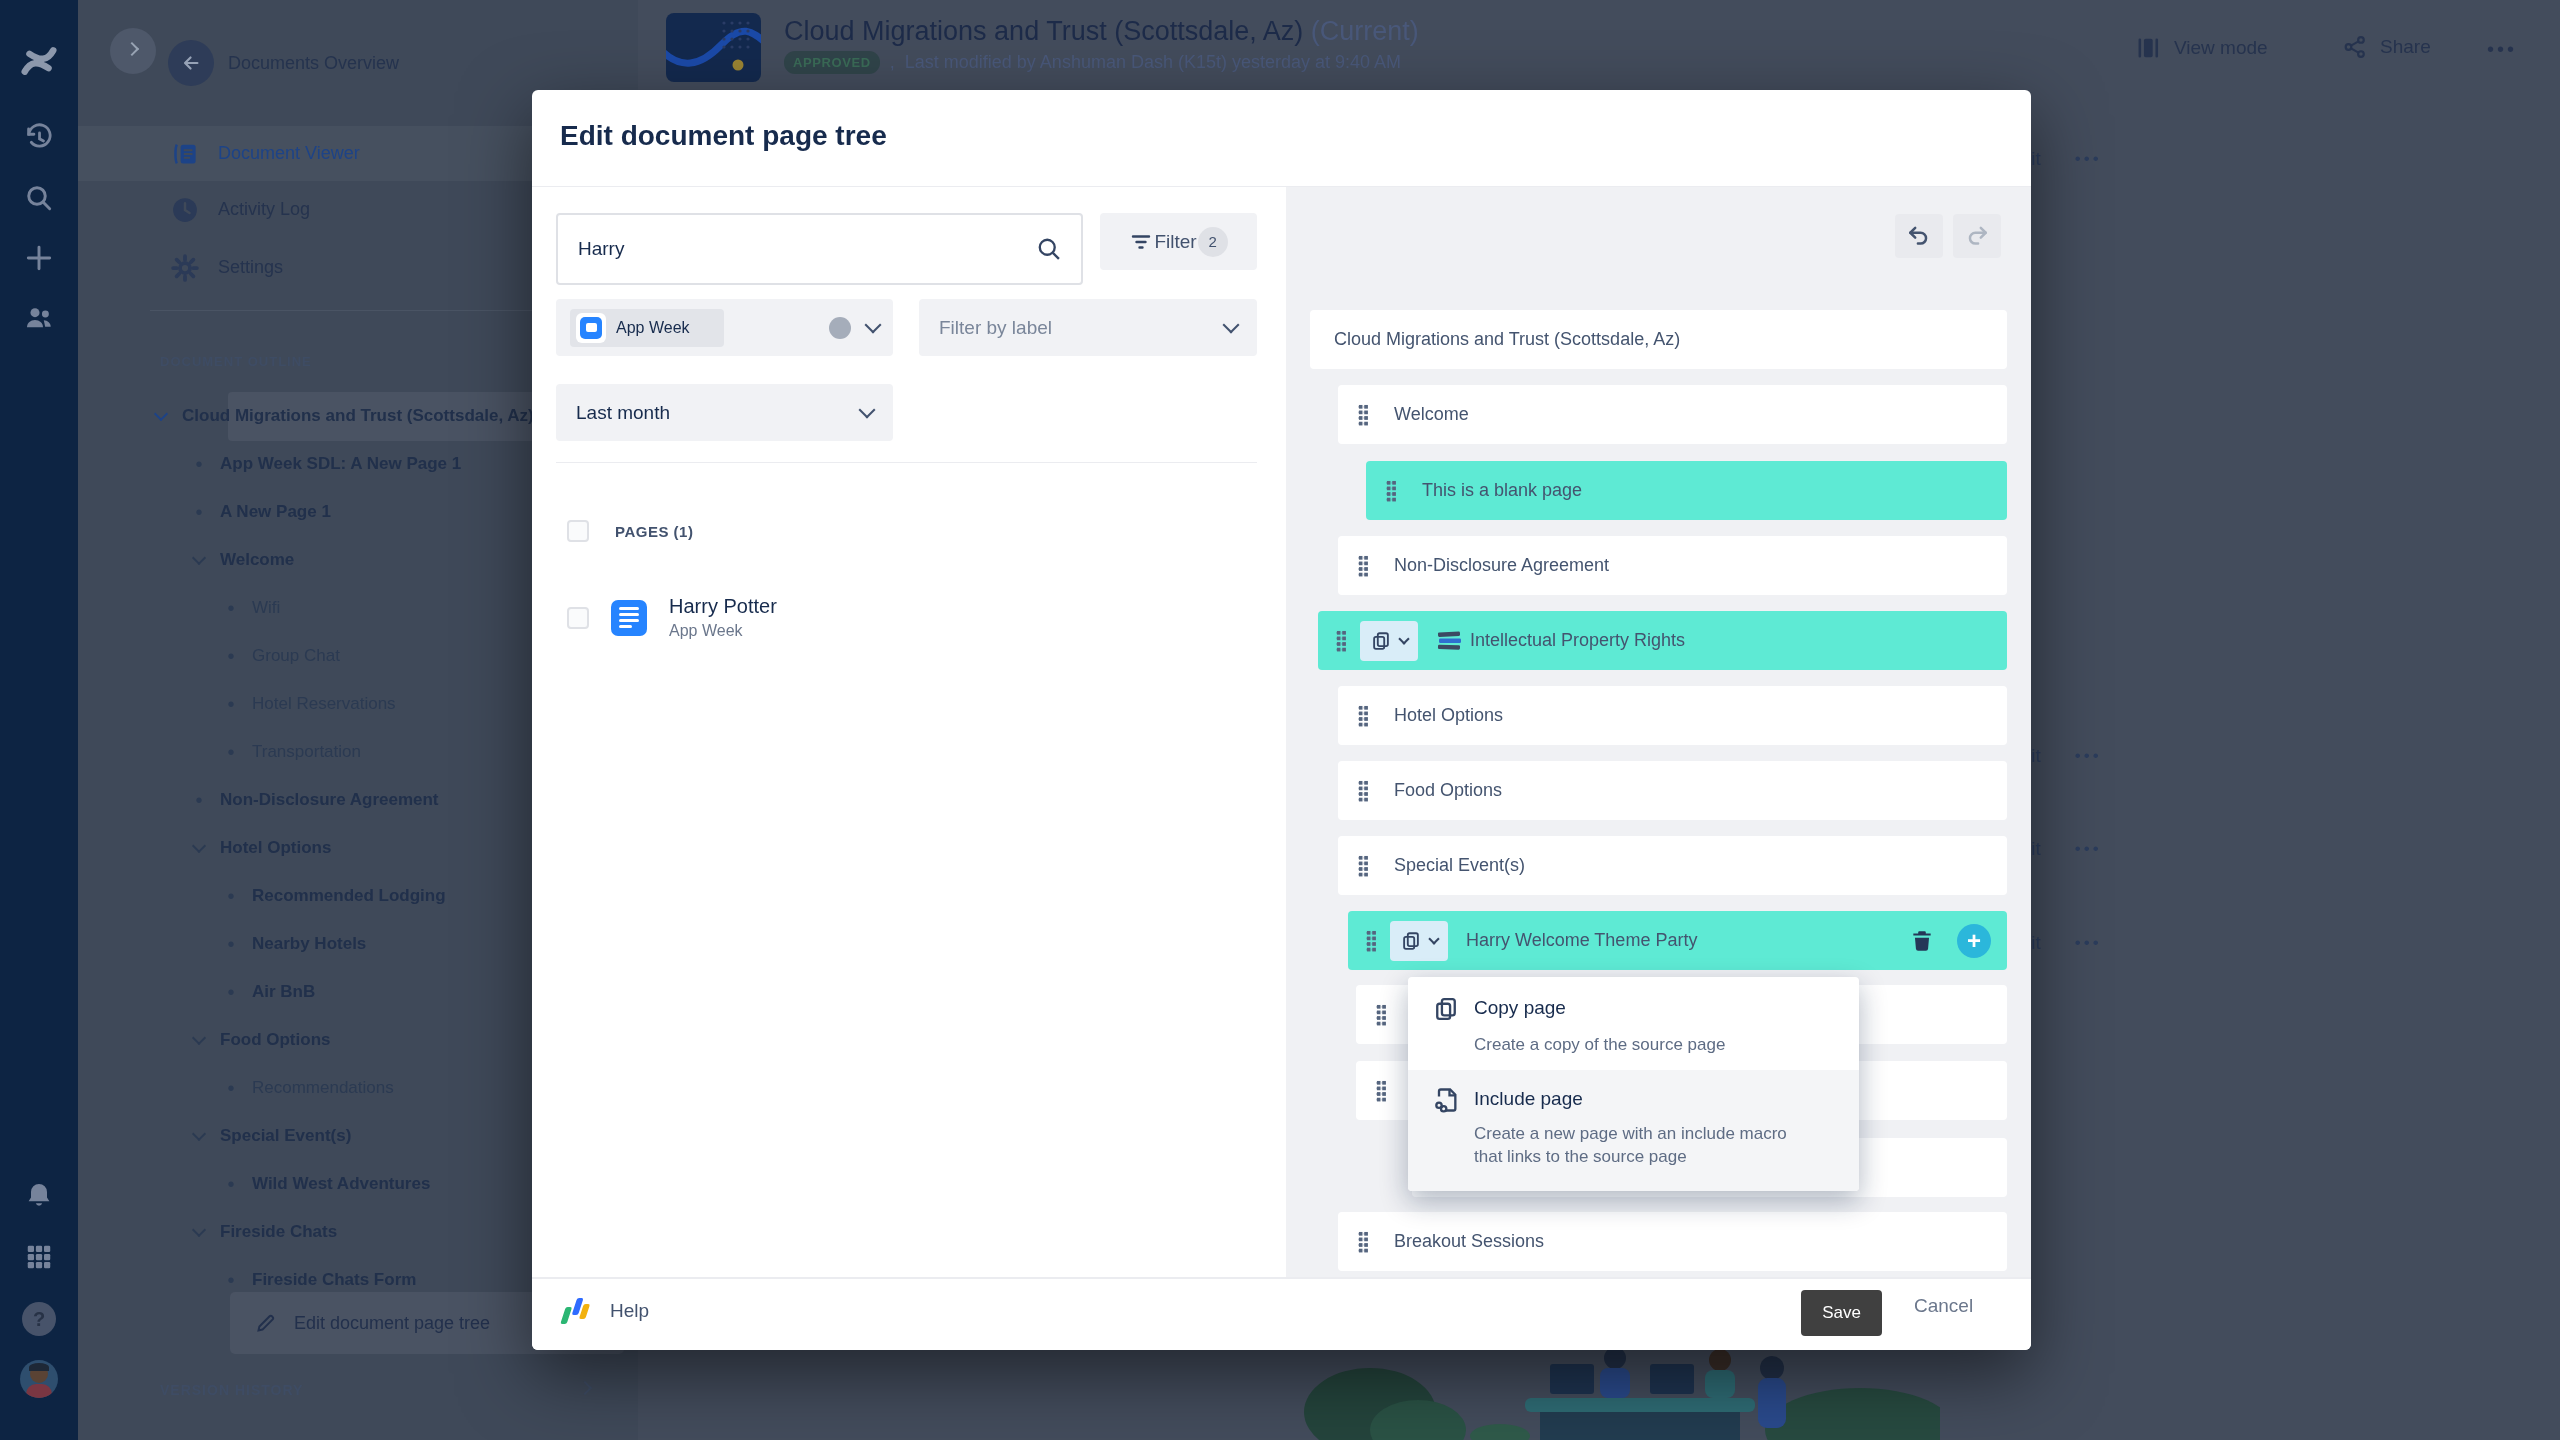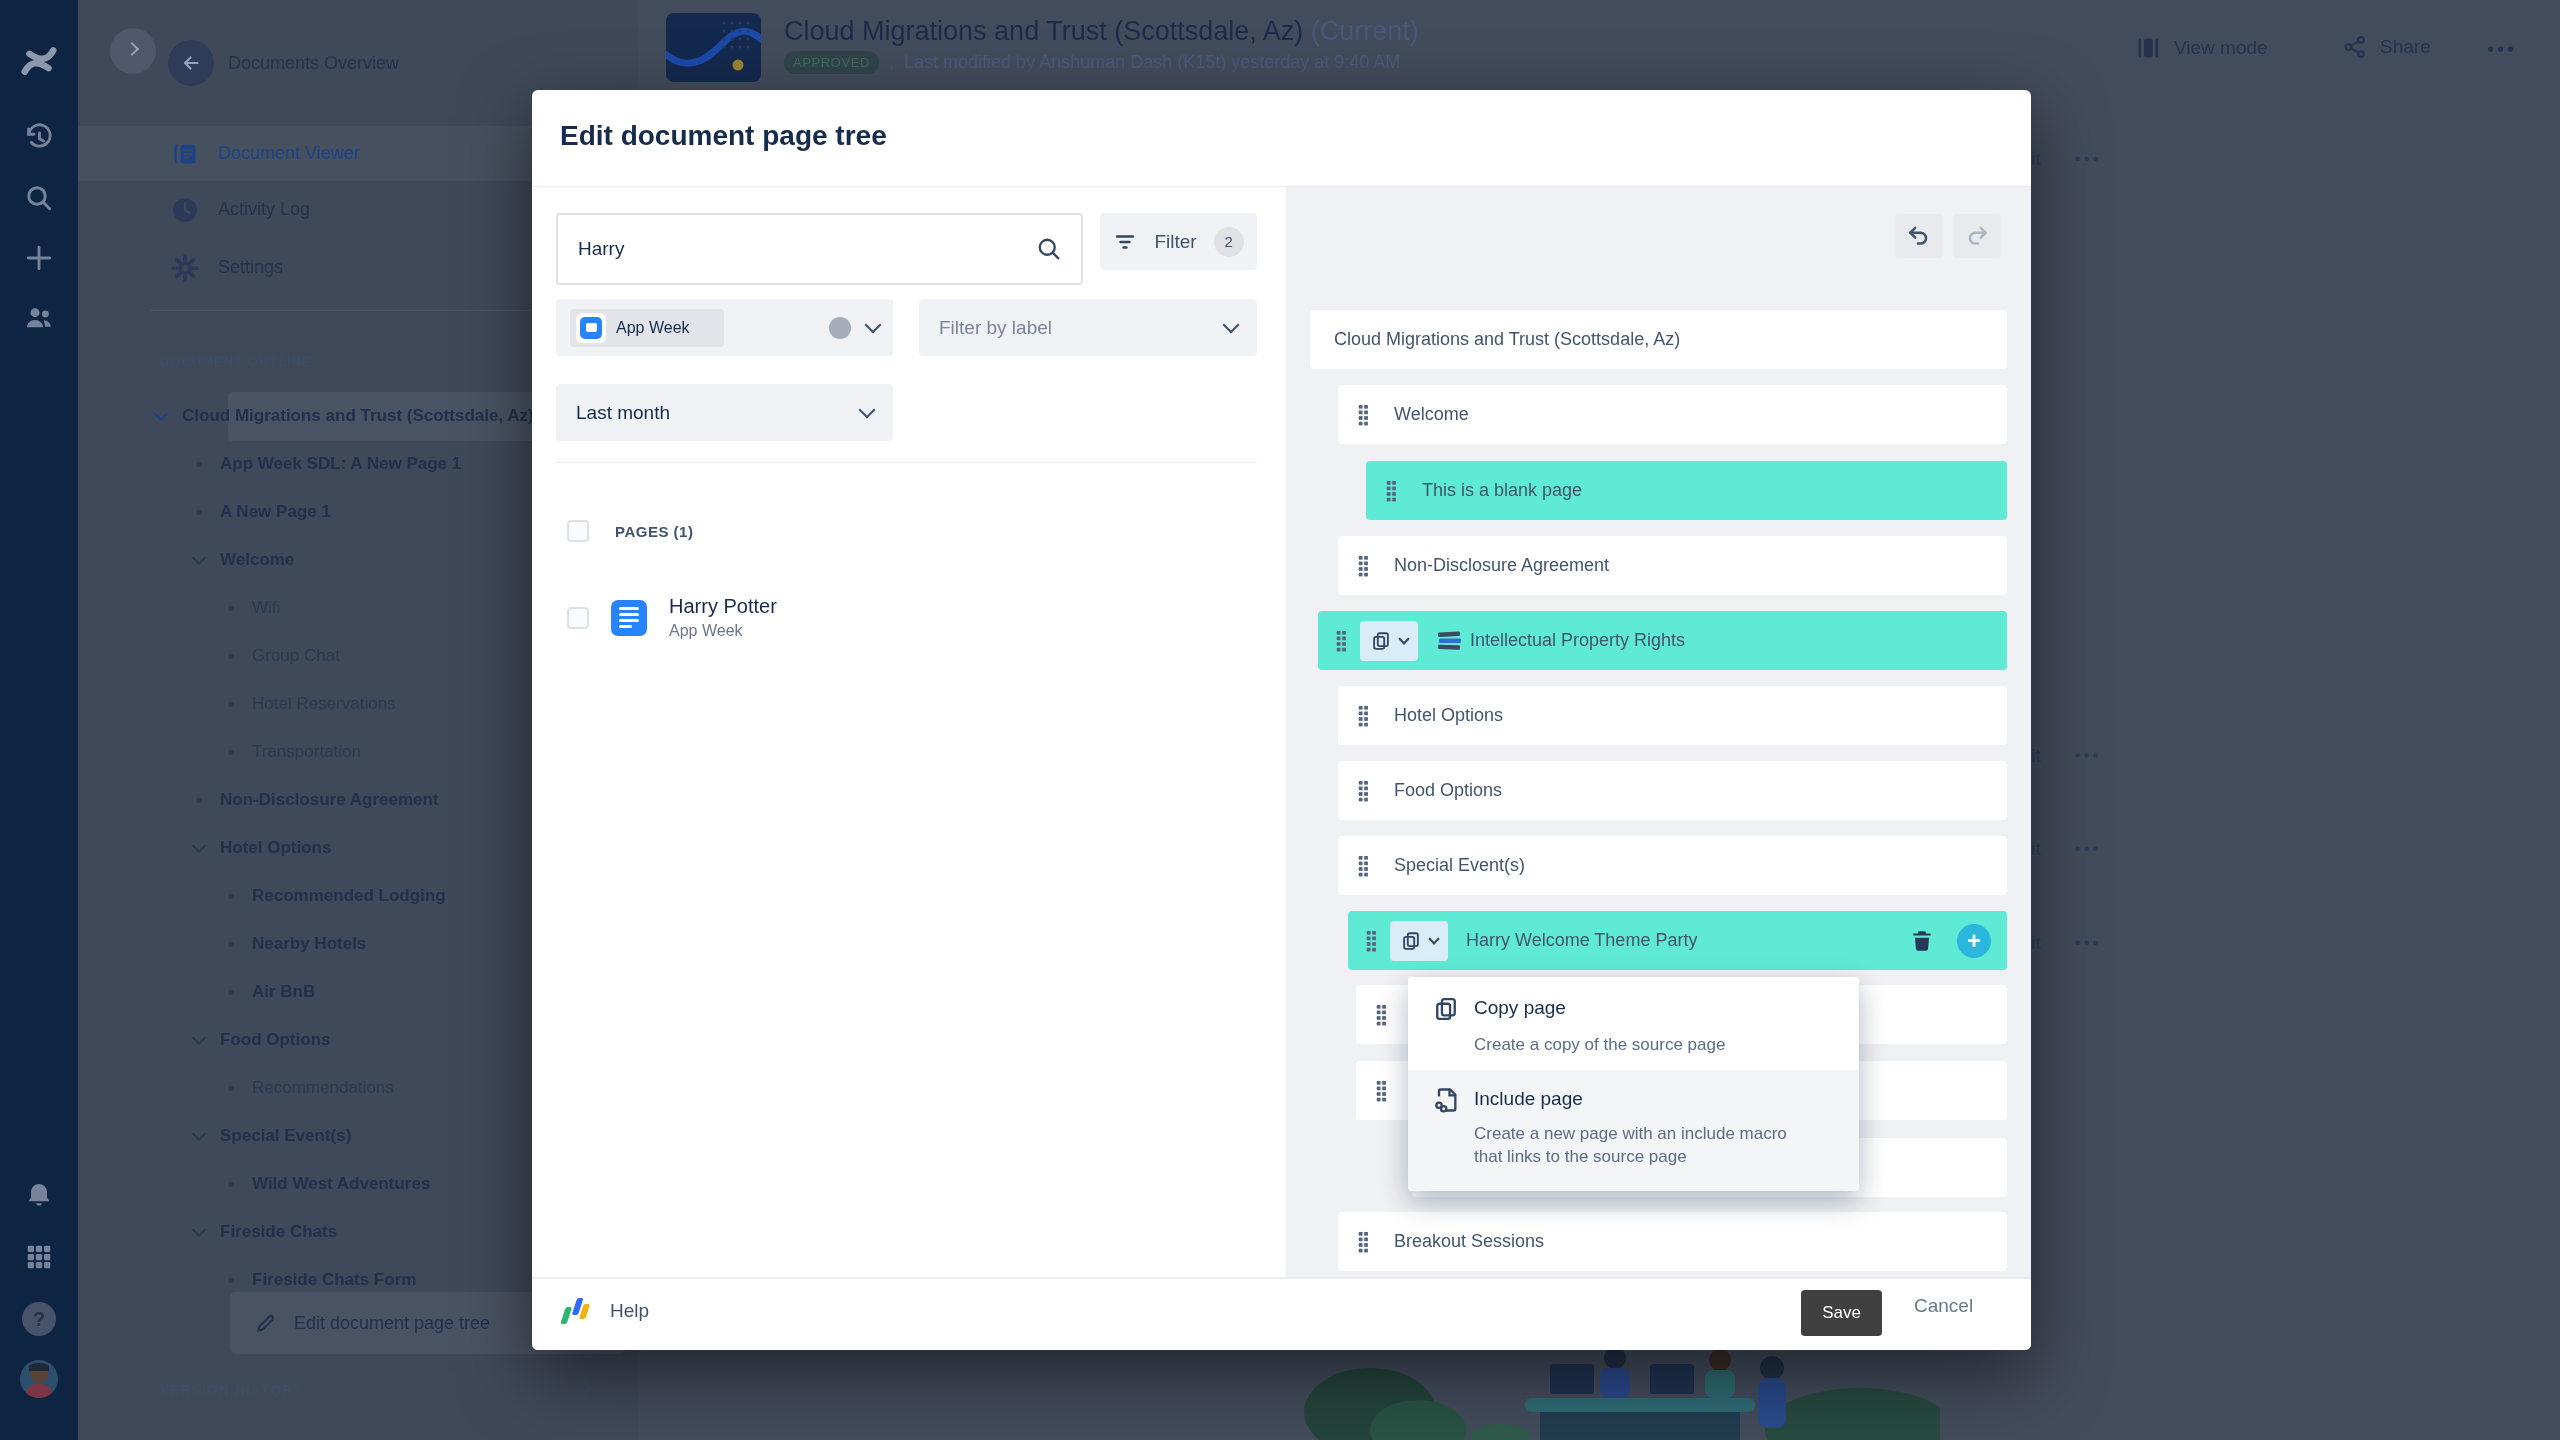--- a/index.html
+++ b/index.html
@@ -293,21 +293,21 @@
           <circle cx="82" cy="34" r="1.6"></circle>
       </g>
       <circle cx="72" cy="52" r="5.5" fill="#9A8433"></circle>
     </svg>
   </div>
   <div class="abs" style="left:784px;top:16px;font-size:27px;font-weight:500;color:#1D2B49;white-space:nowrap;">
     <span>Cloud Migrations and Trust (Scottsdale, Az)</span>
     <span class="bd-muted" style="font-weight:400;"> </span><span class="bd-muted" style="font-weight:400;">(Current)</span>
   </div>
   <div class="abs flex" style="left:784px;top:51px;gap:10px;">
-    <span style="background:#30444A;color:#3A6B57;font-size:13px;font-weight:normal;letter-spacing:.6px;padding:4px 9px;border-radius:11px;">APPROVED</span>
+    <span style="background:#30444A;color:#3A6B57;font-size:13px;font-weight:bold;letter-spacing:.6px;padding:4px 9px;border-radius:11px;">APPROVED</span>
     <span class="bd-muted" style="font-size:18px;">,</span>
     <span class="bd-muted" style="font-size:18px;">Last modified by Anshuman Dash (K15t) yesterday at 9:40 AM</span>
   </div>
 
   <div class="abs flex" style="left:2134px;top:34px;gap:12px;">
     <svg width="28" height="28" viewBox="0 0 24 24">
       <path d="M5 5v14M19.5 5v14" stroke="#26334E" stroke-width="2.2" stroke-linecap="round"></path>
       <rect x="8.5" y="4" width="7.5" height="16" rx="1.5" fill="#26334E"></rect>
     </svg>
     <span style="font-size:19px;color:#26334E;">View mode</span>
@@ -364,21 +364,21 @@
     <div class="abs m-title" style="left:28px;top:30px;">Edit document page tree</div>
     <div class="hr" style="left:0;top:96px;width:1499px;"></div>
 
     <div class="abs flex input" style="left:24px;top:123px;width:527px;height:72px;box-sizing:border-box;padding:0 18px;justify-content:space-between;">
       <input style="border: none; outline: none; font-size: 19px; color: rgb(23, 43, 77); font-family: inherit; width: 440px; background: transparent;" value="Harry">
       <svg width="28" height="28" viewBox="0 0 24 24" fill="none" stroke="#344563" stroke-width="2">
         <circle cx="10.5" cy="10.5" r="6.4"></circle>
           <path d="M15.3 15.3 20.5 20.5"></path>
       </svg>
     </div>
-    <div class="abs flex gbtn" style="left:568px;top:123px;width:157px;height:57px;justify-content:center;gap:17px;">
+    <div class="abs flex gbtn" style="left:568px;top:123px;width:157px;height:57px;justify-content:center;gap:1px;">
       <svg width="24" height="24" viewBox="0 0 24 24" stroke="#344563" stroke-width="2.4" stroke-linecap="round">
         <path d="M4 6.5h16M7.5 12h9M10.5 17.5h3"></path>
       </svg>
       <span style="font-size:19px;color:#42526E;">Filter</span>
       <span style="width:30px;height:30px;border-radius:50%;background:#DFE1E6;display:flex;align-items:center;justify-content:center;font-size:15px;color:#42526E;">2</span>
     </div>
 
     <div class="abs flex gbtn" style="left:24px;top:209px;width:337px;height:57px;padding:0 14px;box-sizing:border-box;justify-content:space-between;">
       <div class="chip">
         <span style="width:30px;height:30px;border-radius:6px;background:#fff;display:flex;align-items:center;justify-content:center;">

